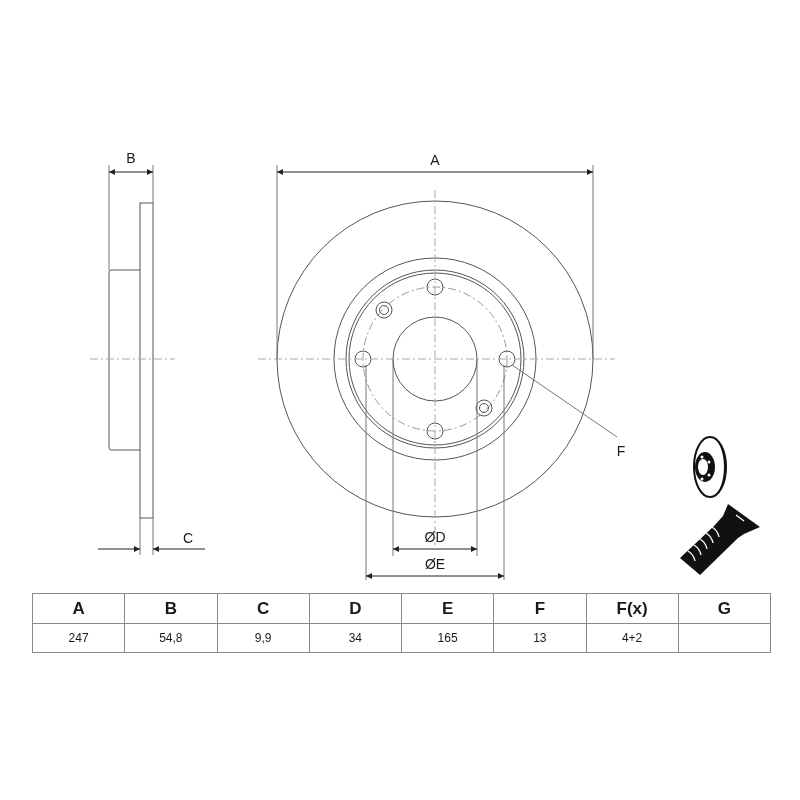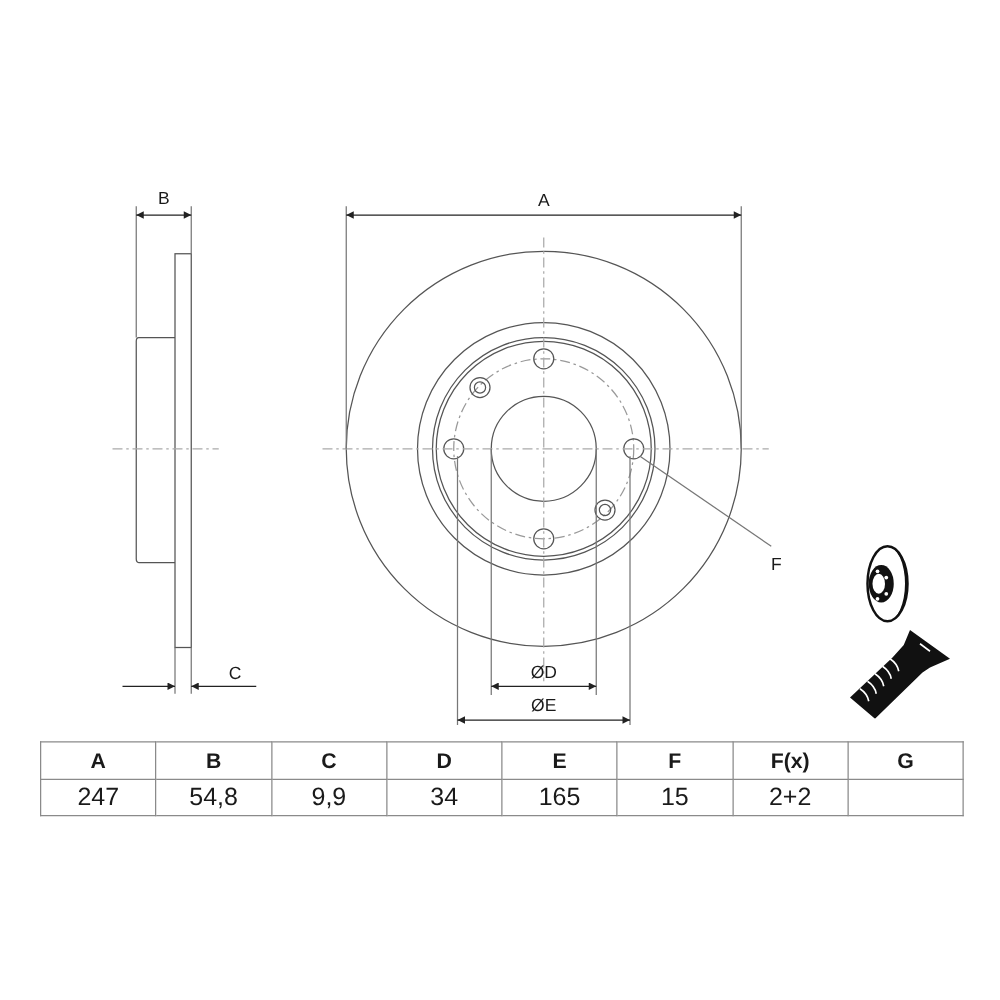--- a/index.html
+++ b/index.html
@@ -2,21 +2,21 @@
 <html><head>
 <meta charset="utf-8">
 <style>
   html,body{margin:0;padding:0;background:#ffffff;}
   body{width:800px;height:800px;position:relative;overflow:hidden;font-family:"Liberation Sans",sans-serif;}
   #drawing{position:absolute;left:0;top:0;}
   .lbl{font-family:"Liberation Sans",sans-serif;font-size:14px;fill:#1a1a1a;}
   table.spec{position:absolute;left:32px;top:593px;width:739px;border-collapse:collapse;table-layout:fixed;}
   table.spec td,table.spec th{border:1px solid #8a8a8a;text-align:center;height:29px;padding:0;color:#1a1a1a;font-family:"Liberation Sans",sans-serif;}
   table.spec th{font-weight:bold;font-size:17px;}
-  table.spec td{font-size:20px;height:28px;}
+  table.spec td{font-size:12px;height:28px;}
   #icons{position:absolute;left:680px;top:435px;}
 </style>
 </head>
 <body>
 
 <svg id="drawing" width="800" height="590" viewBox="0 0 800 590">
   <defs>
     <marker id="arr" viewBox="0 0 10 10" refX="10" refY="5" markerWidth="9" markerHeight="6" orient="auto-start-reverse" markerUnits="userSpaceOnUse">
       <path d="M0,0 L10,5 L0,10 z" fill="#222"></path>
     </marker>
@@ -133,18 +133,18 @@
     <th>F</th>
     <th>F(x)</th>
     <th>G</th>
   </tr>
   <tr>
     <td>247</td>
     <td>54,8</td>
     <td>9,9</td>
     <td>34</td>
     <td>165</td>
-    <td>15</td>
-    <td>2+2</td>
+    <td>13</td>
+    <td>4+2</td>
     <td></td>
   </tr>
 </tbody>
   </table>
 
 </body></html>

